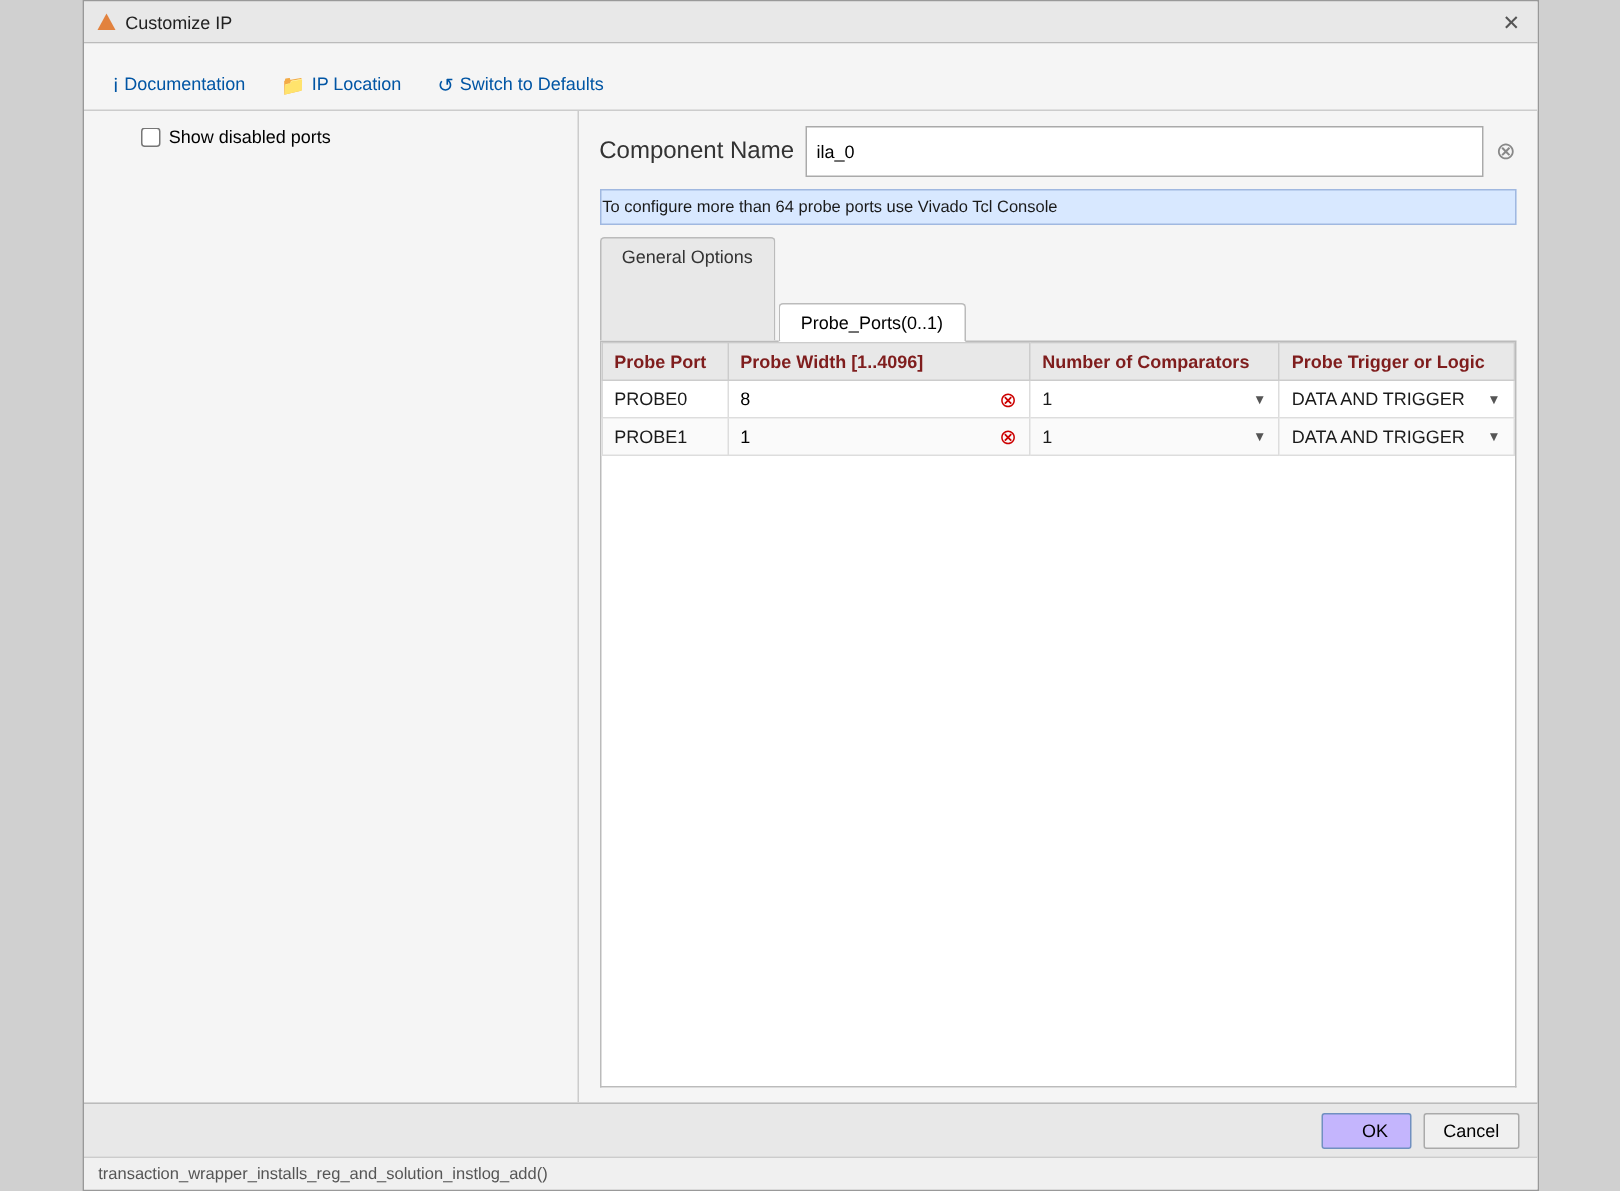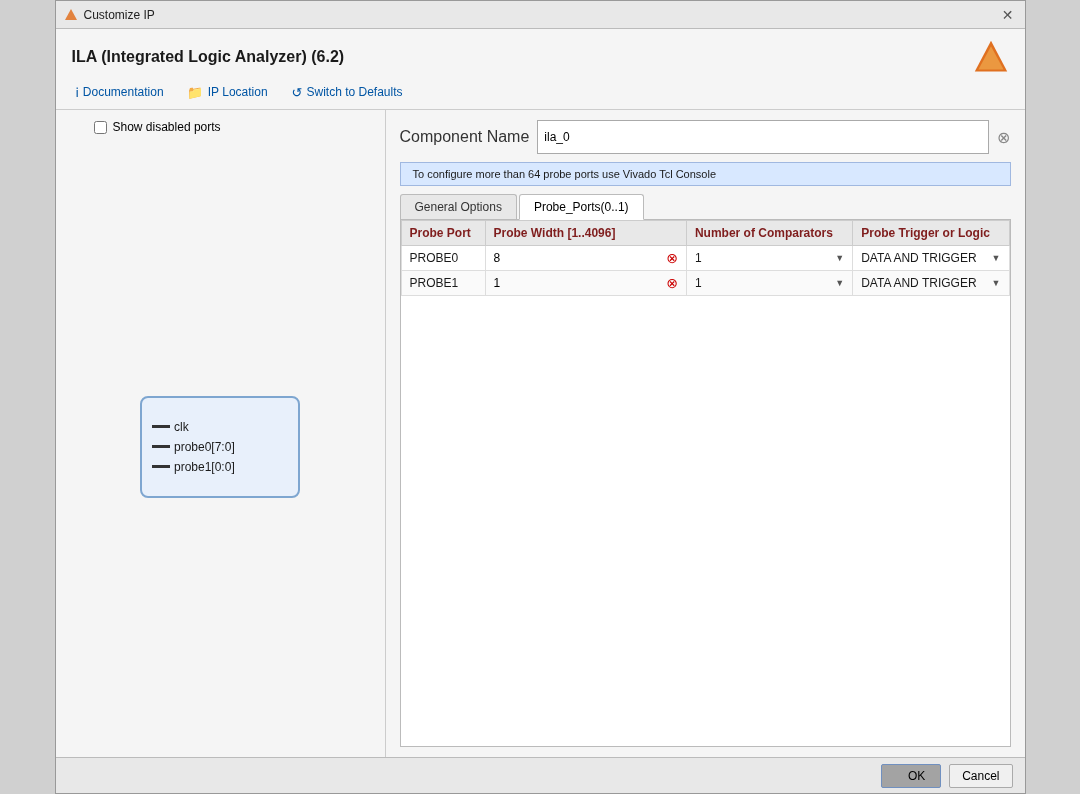--- a/index.html
+++ b/index.html
@@ -184,21 +184,21 @@
       border: none;
       cursor: pointer;
       font-size: 16px;
       color: #888;
       display: flex;
       align-items: center;
     }
     .info-bar {
       background: #d8e8ff;
       border: 1px solid #a0b8e0;
-      padding: 5px 12px;
+      padding: 5px 1px;
       font-size: 11px;
       color: #1a1a1a;
       margin-bottom: 8px;
     }
     .tabs-row {
       display: flex;
       border-bottom: 1px solid #bbb;
       margin-bottom: 0;
     }
     .tab {
@@ -213,20 +213,21 @@
       border-radius: 3px 3px 0 0;
     }
     .tab.active {
       background: #fff;
       border-bottom: 1px solid #fff;
       color: #000;
       font-weight: 500;
       margin-bottom: -1px;
       z-index: 1;
       position: relative;
+      margin-top: 44px;
     }
     .tab-content {
       border: 1px solid #bbb;
       border-top: none;
       background: white;
       flex: 1;
       overflow: auto;
     }
     .probe-table {
       width: 100%;
@@ -299,21 +300,21 @@
       height: 24px;
       min-width: 60px;
       border: 1px solid #aaa;
       background: #f0f0f0;
       font-size: 12px;
       cursor: pointer;
       padding: 0 12px;
       border-radius: 2px;
     }
     .bottom-btn.primary {
-      background: #a3a3a3;
+      background: #c4b5fd;
       border-color: #7090c0;
       padding-left: 23px;
     }
     
     .status-bar {
       height: 22px;
       background: #f0f0f0;
       border-top: 1px solid #ccc;
       display: flex;
       align-items: center;
@@ -333,28 +334,20 @@
 
       <svg class="title-icon" viewBox="0 0 14 14">
         <polygon points="7,1 13,12 1,12" fill="#e07020" opacity="0.85"></polygon>
       </svg>
       <span class="title-text">Customize IP</span>
     </div>
     <button class="close-btn">✕</button>
   </div>
 
   <div class="app-header">
-    <div class="app-title">
-      <span>ILA (Integrated Logic Analyzer) (6.2)</span>
-
-      <svg class="xilinx-logo" viewBox="0 0 40 40">
-        <polygon points="20,2 38,36 2,36" fill="#e07020"></polygon>
-        <polygon points="20,8 34,34 6,34" fill="#f5c060" opacity="0.5"></polygon>
-      </svg>
-    </div>
     <div class="toolbar">
       <button class="toolbar-btn">
         <span class="toolbar-icon">ℹ</span>
         <span>Documentation</span>
       </button>
       <button class="toolbar-btn">
         <span class="toolbar-icon">📁</span>
         <span>IP Location</span>
       </button>
       <button class="toolbar-btn">
@@ -365,45 +358,20 @@
   </div>
 
   <div class="main-content">
 
     <div class="left-panel">
       <div class="show-disabled-ports">
         <input type="checkbox" style="">
         <label>Show disabled ports</label>
       </div>
 
-      <div class="diagram-area">
-        <div class="ip-block">
-
-          <div class="port-wrapper">
-            <div class="ip-block-port">
-              <div style="position:absolute;left:-22px;width:18px;height:3px;background:#333;"></div>
-              <span>clk</span>
-            </div>
-          </div>
-
-          <div class="port-wrapper">
-            <div class="ip-block-port">
-              <div style="position:absolute;left:-22px;width:18px;height:3px;background:#333;"></div>
-              <span>probe0[7:0]</span>
-            </div>
-          </div>
-
-          <div class="port-wrapper">
-            <div class="ip-block-port">
-              <div style="position:absolute;left:-22px;width:18px;height:3px;background:#333;"></div>
-              <span>probe1[0:0]</span>
-            </div>
-          </div>
-        </div>
-      </div>
     </div>
 
     <div class="right-panel">
 
       <div class="component-name-row">
         <span class="component-name-label">Component Name</span>
         <input class="component-name-input" type="text" value="ila_0" style="">
         <button class="close-component-btn">⊗</button>
       </div>
 
@@ -479,14 +447,17 @@
       </div>
 
     </div>
   </div>
 
   <div class="bottom-bar">
     <button class="bottom-btn primary">OK</button>
     <button class="bottom-btn">Cancel</button>
   </div>
 
+  <div class="status-bar">
+    <span>transaction_wrapper_installs_reg_and_solution_instlog_add()</span>
+  </div>
 
 </div>
 
 </body></html>

